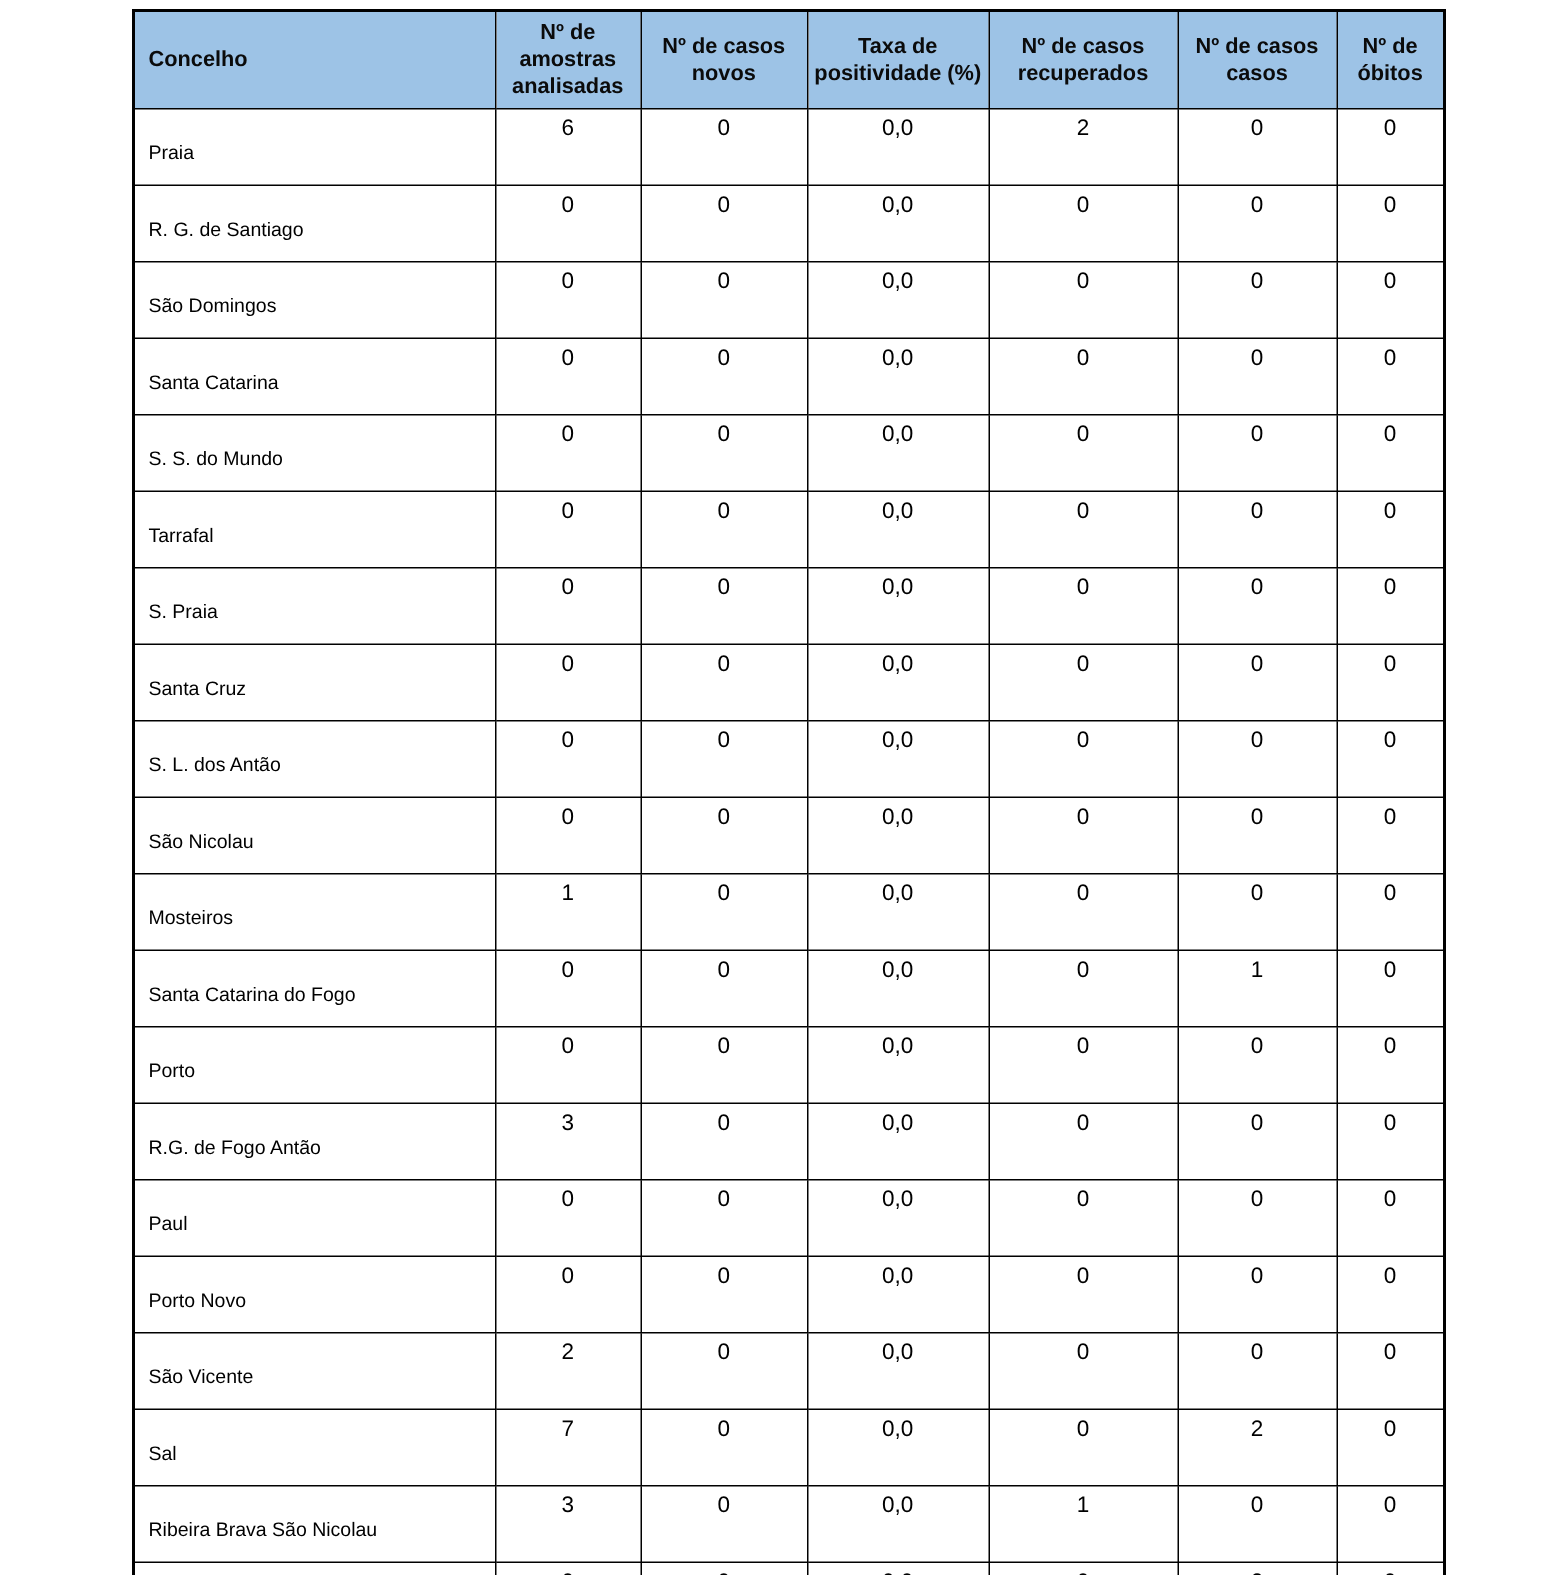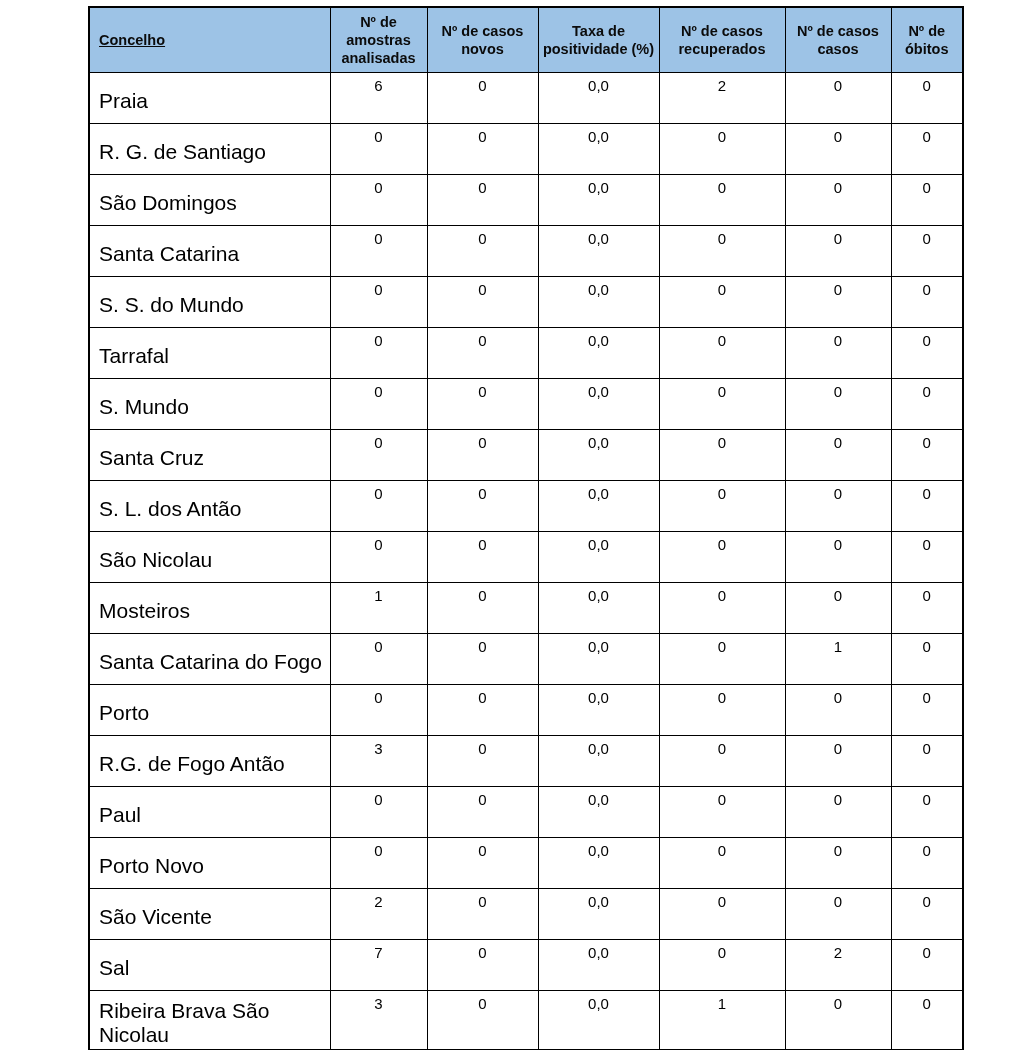--- a/index.html
+++ b/index.html
@@ -38,31 +38,30 @@
     line-height: 1.25;
     height: 60px;
     text-align: center;
     vertical-align: middle;
     padding: 2px 4px;
     color: #0b0b0b;
   }
   thead th.first {
     text-align: left;
     padding-left: 9px;
-    text-decoration: underline;
   }
   tbody td, tr.total-row td {
     height: 40px;
     background: #ffffff;
   }
   td.name-cell {
     text-align: left;
     vertical-align: middle;
     padding: 8px 4px 2px 9px;
-    font-size: 21px;
+    font-size: 13px;
   }
   td.num-cell {
     text-align: center;
     vertical-align: top;
     padding-top: 4px;
     font-size: 15px;
   }
 </style>
 </head>
 <body>
@@ -139,21 +138,21 @@
         <tr>
           <td class="name-cell">Tarrafal</td>
           <td class="num-cell">0</td>
           <td class="num-cell">0</td>
           <td class="num-cell">0,0</td>
           <td class="num-cell">0</td>
           <td class="num-cell">0</td>
           <td class="num-cell">0</td>
         </tr>
         <tr>
-          <td class="name-cell">S. Mundo</td>
+          <td class="name-cell">S. Praia</td>
           <td class="num-cell">0</td>
           <td class="num-cell">0</td>
           <td class="num-cell">0,0</td>
           <td class="num-cell">0</td>
           <td class="num-cell">0</td>
           <td class="num-cell">0</td>
         </tr>
         <tr>
           <td class="name-cell">Santa Cruz</td>
           <td class="num-cell">0</td>

